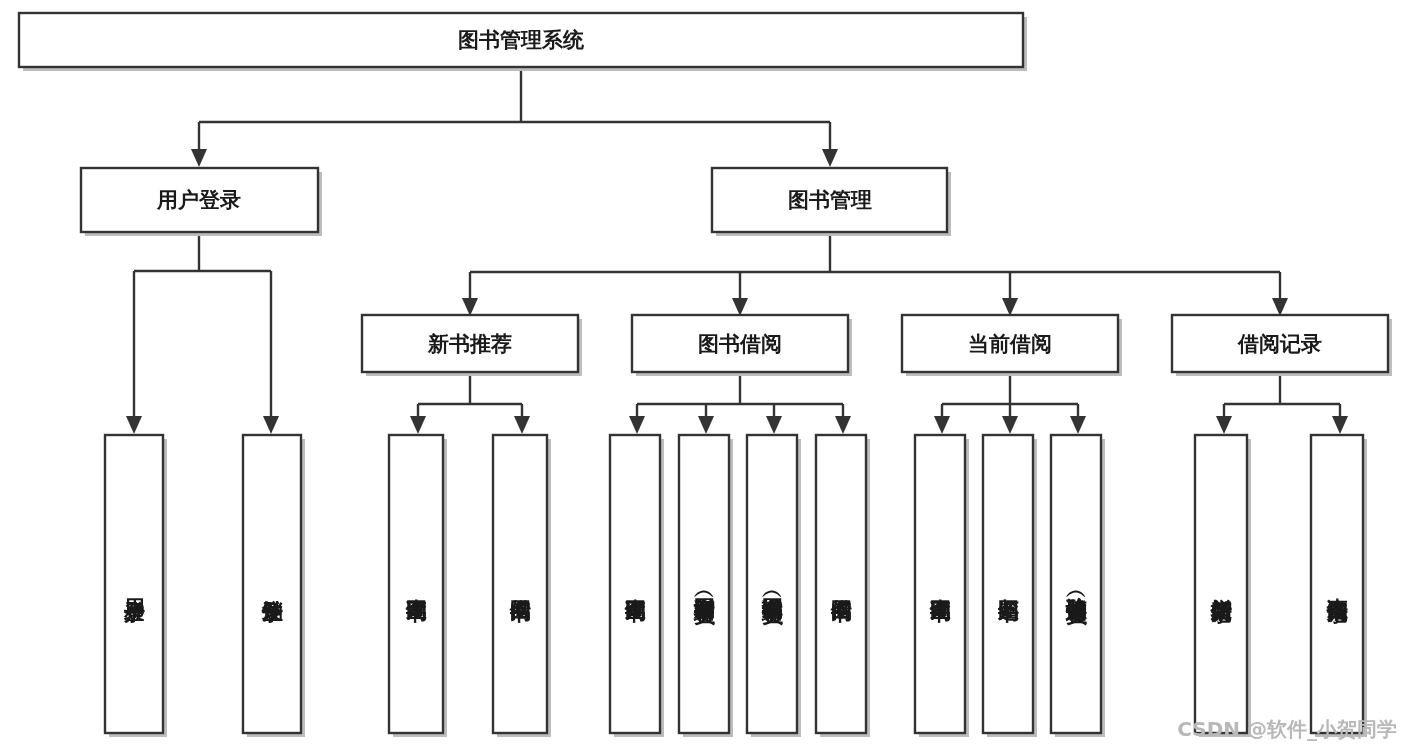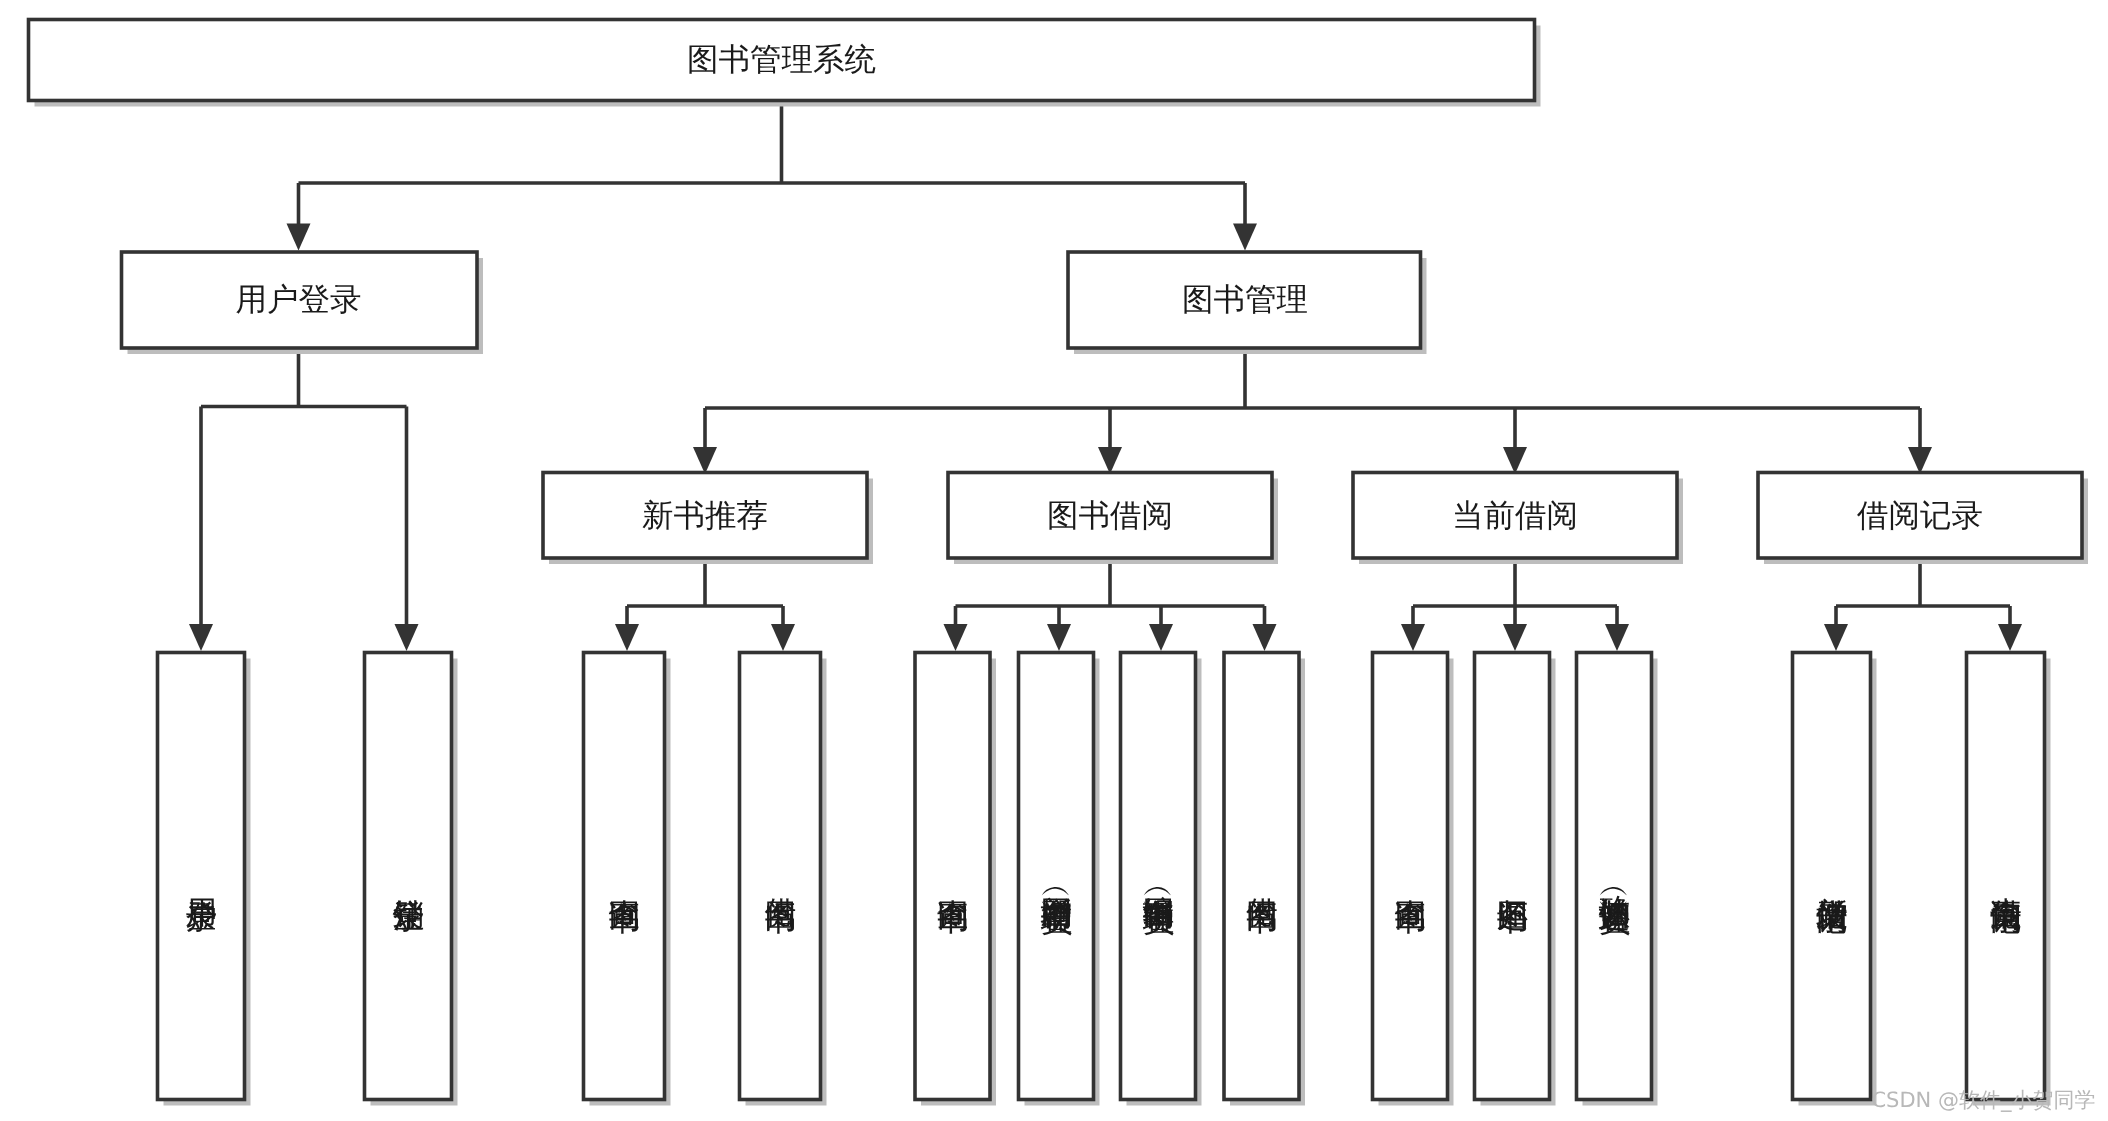--- a/index.html
+++ b/index.html
@@ -9,20 +9,21 @@
   }
   body {
     font-family: "DejaVu Sans", "Liberation Sans", sans-serif;
   }
   #diagram-root {
     position: relative;
     width: 1405px;
     height: 747px;
     background: #ffffff;
     overflow: hidden;
+    font-weight: bold;
   }
   svg#flow {
     position: absolute;
     left: 0;
     top: 0;
     width: 1405px;
     height: 747px;
     display: block;
   }
   .node-rect {
@@ -62,21 +63,21 @@
     letter-spacing: 1px;
     text-align: center;
     white-space: nowrap;
     pointer-events: none;
   }
   .watermark {
     position: absolute;
     right: 8px;
     bottom: 4px;
     font-family: "DejaVu Sans", "Liberation Sans", sans-serif;
-    font-size: 14px;
+    font-size: 20px;
     color: #b8b8b8;
     white-space: nowrap;
     pointer-events: none;
   }
 </style>
 </head>
 <body>
 
 <div id="diagram-root">
 

